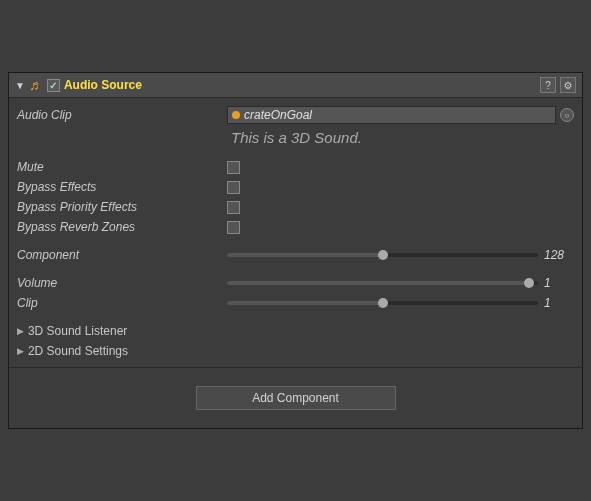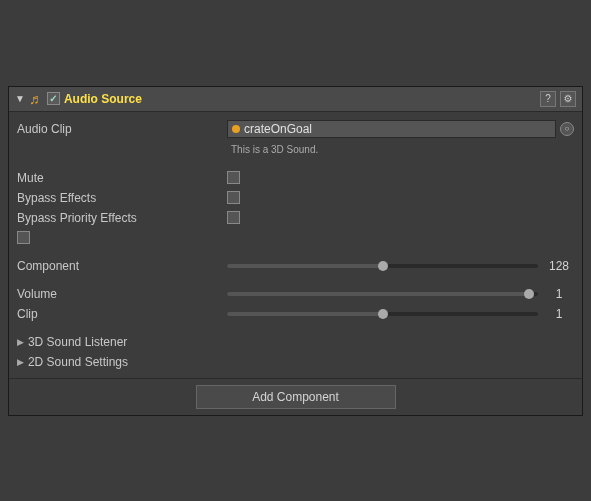--- a/index.html
+++ b/index.html
@@ -76,20 +76,21 @@
       cursor: pointer;
     }
     .panel-body {
       padding: 6px 8px;
     }
     .row {
       display: flex;
       align-items: center;
       padding: 2px 0;
       min-height: 20px;
+      font-style: italic;
     }
     .row-label {
       width: 210px;
       color: #c8c8c8;
       font-size: 12px;
       flex-shrink: 0;
     }
     .row-value {
       flex: 1;
       display: flex;
@@ -125,21 +126,21 @@
       display: flex;
       align-items: center;
       justify-content: center;
       margin-left: 4px;
       cursor: pointer;
       font-size: 8px;
       color: #ccc;
     }
     .info-text {
       color: #aaa;
-      font-size: 10px;
+      font-size: 15px;
       padding: 1px 0 1px 4px;
     }
     .checkbox {
       width: 13px;
       height: 13px;
       background: #555;
       border: 1px solid #888;
       display: inline-block;
       flex-shrink: 0;
     }
@@ -169,40 +170,40 @@
       height: 10px;
       background: #aaa;
       border-radius: 50%;
       position: absolute;
       top: 50%;
       transform: translateY(-50%);
       cursor: pointer;
     }
     .slider-value {
       width: 30px;
-      text-align: center;
+      text-align: left;
       color: #d4d4d4;
       font-size: 12px;
     }
     .section-toggle {
       display: flex;
       align-items: center;
       gap: 4px;
       padding: 3px 0;
       cursor: pointer;
       color: #c8c8c8;
       font-size: 12px;
     }
     .toggle-arrow {
       font-size: 9px;
       color: #aaa;
     }
     .bottom-bar {
       border-top: 1px solid #2a2a2a;
-      padding: 6px 8px;
+      padding: 18px 8px;
       display: flex;
       justify-content: center;
     }
     .add-component-btn {
       background: #4a4a4a;
       border: 1px solid #666;
       color: #d4d4d4;
       font-size: 12px;
       padding: 4px 20px;
       width: 200px;
@@ -267,20 +268,21 @@
     </div>
 
     <div class="row">
       <div class="row-label">Bypass Priority Effects</div>
       <div class="row-value">
         <div class="checkbox"></div>
       </div>
     </div>
 
     <div class="row">
+      <div class="row-label">Bypass Reverb Zones</div>
       <div class="row-value">
         <div class="checkbox"></div>
       </div>
     </div>
 
 
 
     <div class="spacer-row"></div>
 
     <div class="row">

